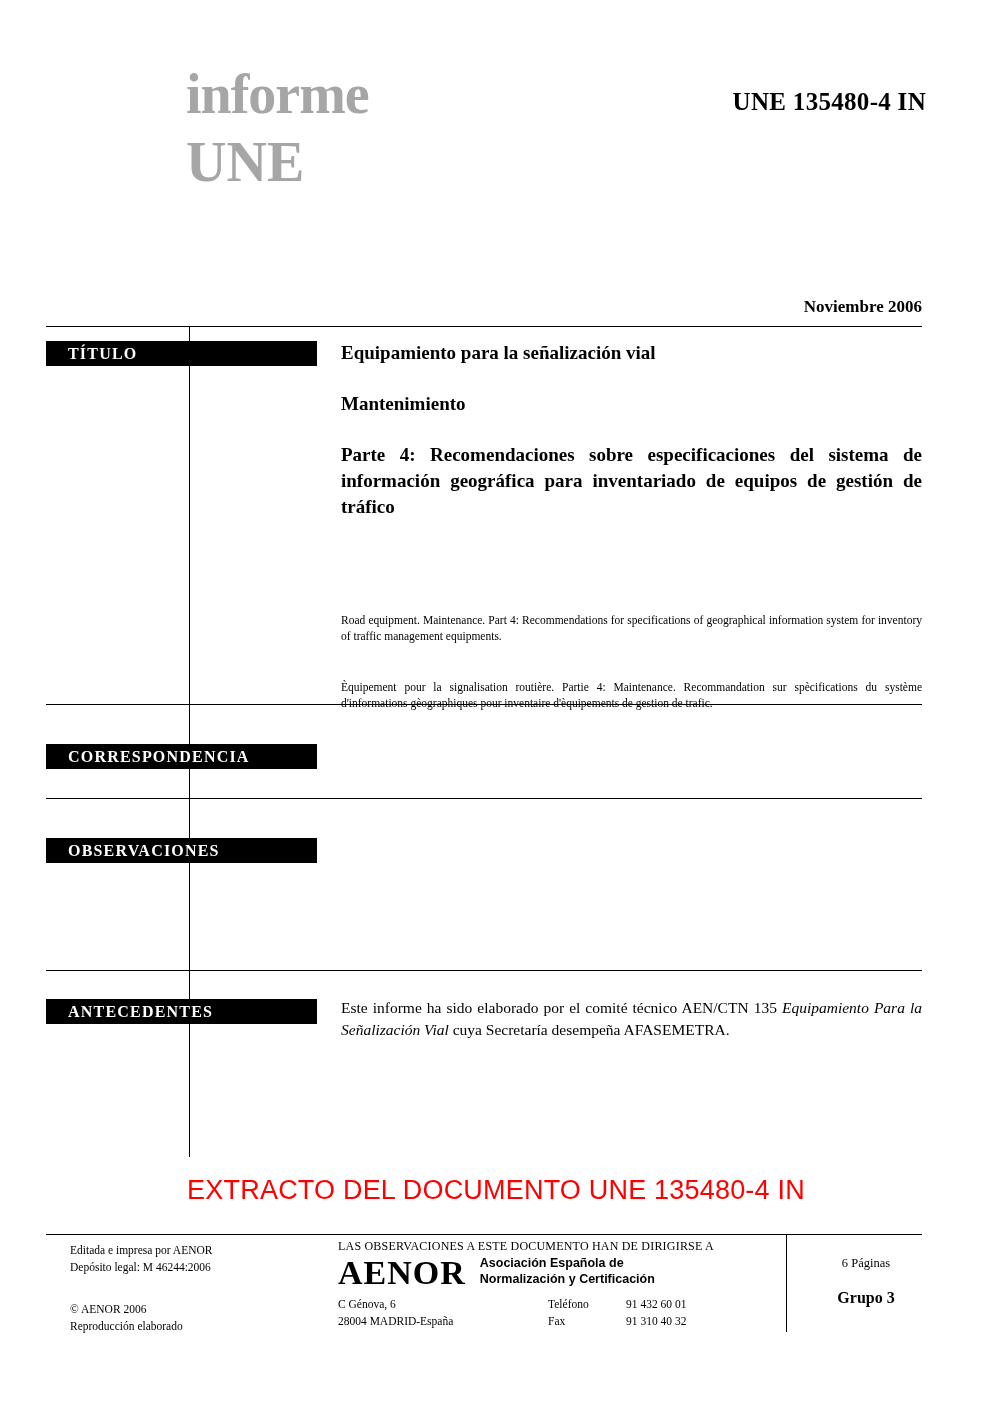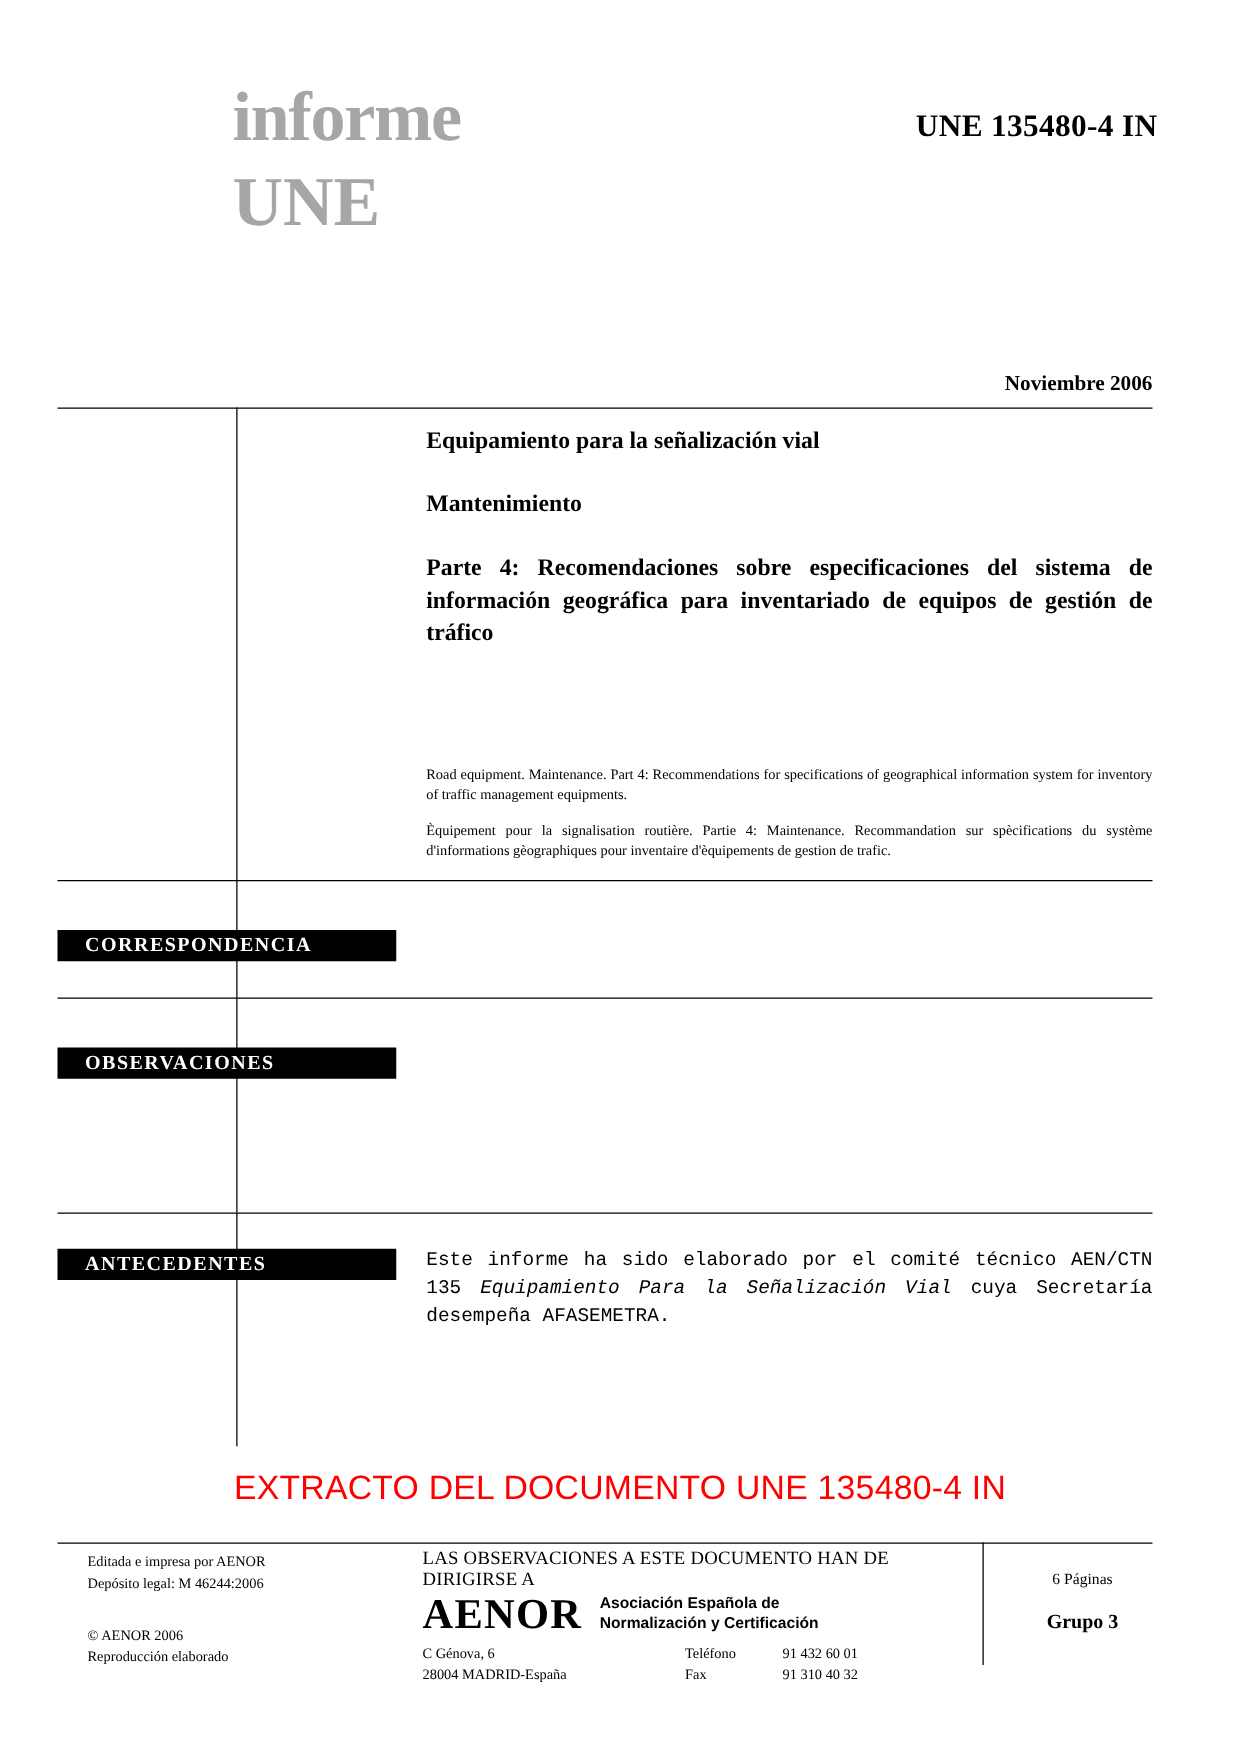--- a/index.html
+++ b/index.html
@@ -131,29 +131,29 @@
     top: 613px;
     width: 581px;
   }
   .trans {
     font-family: "Liberation Serif", serif;
     font-size: 11.5px;
     line-height: 1.35;
     text-align: justify;
     color: #000;
   }
-  .trans.second { margin-top: 14px; }
+  .trans.second { margin-top: 36px; }
 
   
   .antecedentes-text {
     position: absolute;
     left: 341px;
     top: 997px;
     width: 581px;
-    font-family: Liberation Mono, monospace;
+    font-family: Liberation Serif, serif;
     font-size: 15.5px;
     line-height: 1.45;
     text-align: justify;
   }
   .antecedentes-text i { font-style: italic; }
 
   
   .extract {
     position: absolute;
     left: 0;
@@ -194,21 +194,21 @@
   .footer-left .block2 { margin-top: 24px; }
 
   .footer-center {
     position: absolute;
     left: 292px;
     top: 5px;
     width: 430px;
   }
   .footer-notice {
     font-family: "Liberation Serif", serif;
-    font-size: 15px;
+    font-size: 12px;
     letter-spacing: 0.2px;
   }
   .aenor-row {
     display: flex;
     align-items: center;
     margin-top: 2px;
   }
   .aenor-logo {
     font-family: "Liberation Serif", serif;
     font-size: 34px;
@@ -269,20 +269,21 @@
 
   <div class="hrule" style="top:326px;"></div>
   <div class="vrule" style="top:326px; height:378px;"></div>
   <div class="hrule" style="top:704px;"></div>
   <div class="vrule" style="top:704px; height:94px;"></div>
   <div class="hrule" style="top:798px;"></div>
   <div class="vrule" style="top:798px; height:172px;"></div>
   <div class="hrule" style="top:970px;"></div>
   <div class="vrule" style="top:970px; height:187px;"></div>
 
+  <div class="sec-label" style="top:341px;">TÍTULO</div>
   <div class="sec-label" style="top:744px;">CORRESPONDENCIA</div>
   <div class="sec-label" style="top:838px;">OBSERVACIONES</div>
   <div class="sec-label" style="top:999px;">ANTECEDENTES</div>
 
   <div class="title-block">
     <div class="title-line">Equipamiento para la señalización vial</div>
     <div class="title-line spaced">Mantenimiento</div>
     <div class="title-par">Parte 4: Recomendaciones sobre especificaciones del sistema de información geográfica para inventariado de equipos de gestión de tráfico</div>
   </div>
 

